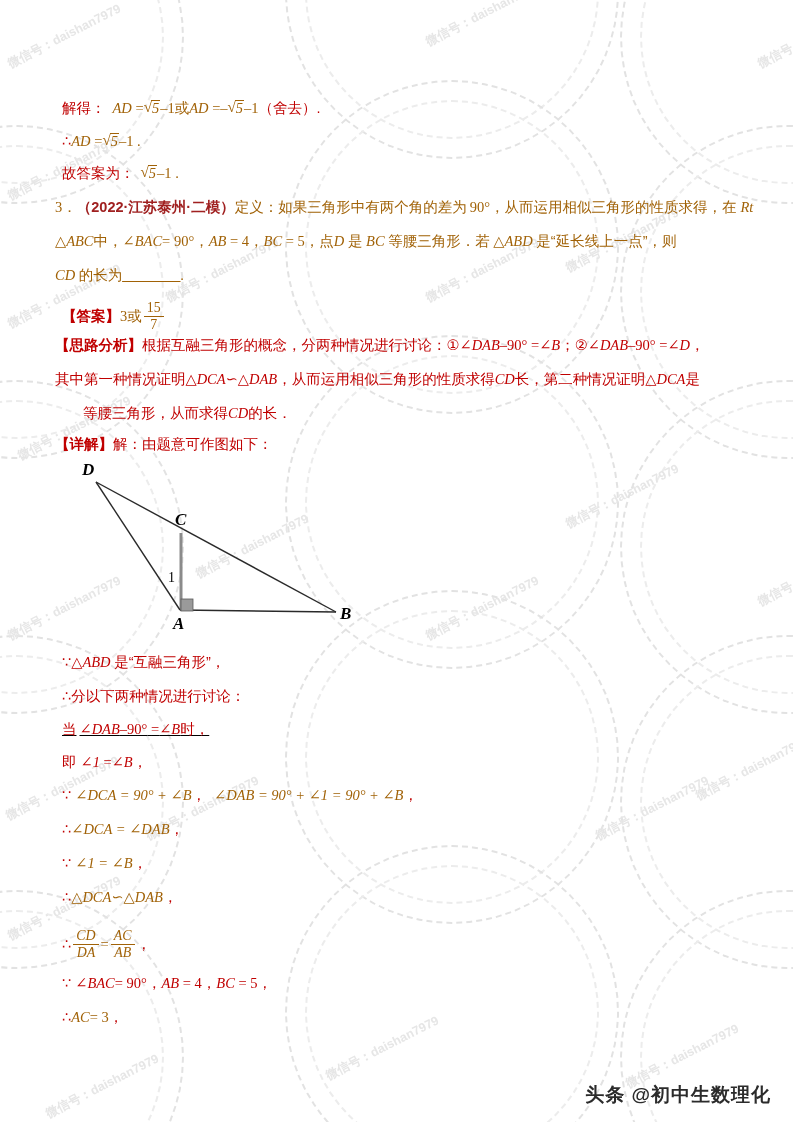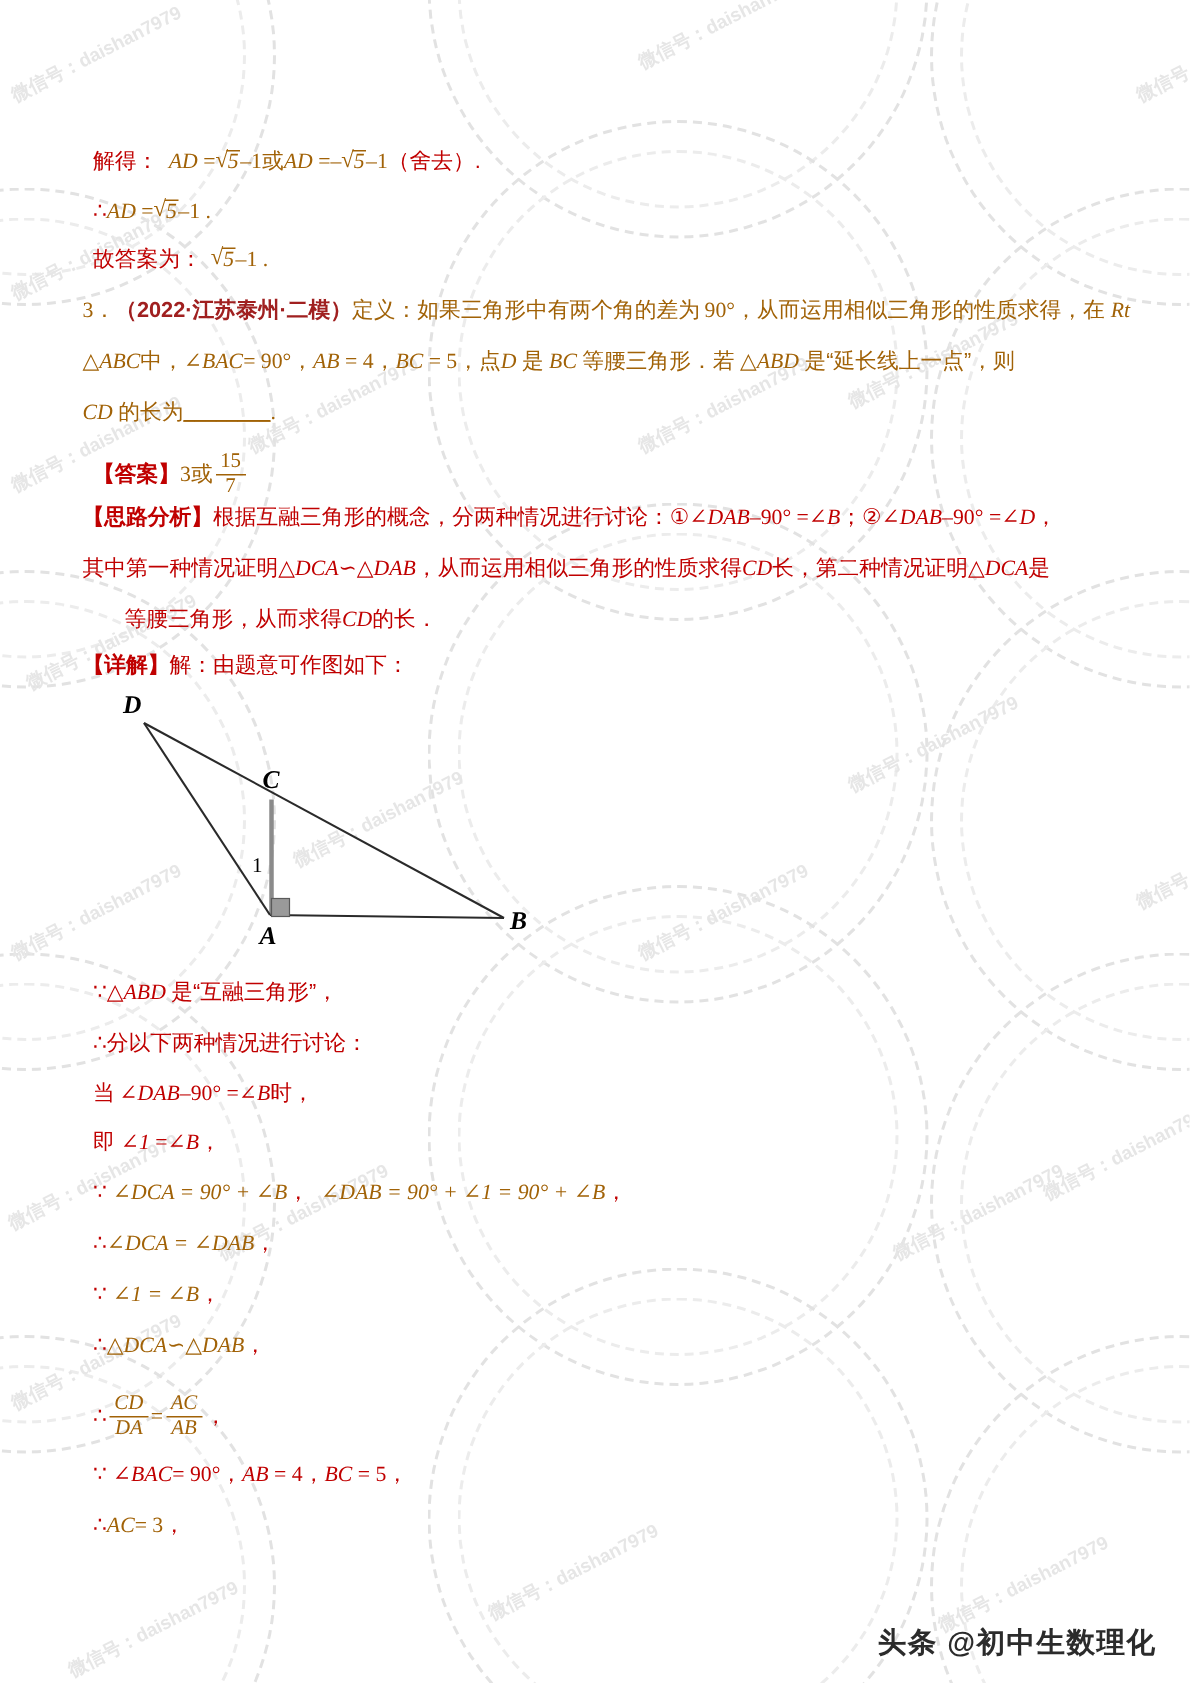--- a/index.html
+++ b/index.html
@@ -188,21 +188,21 @@
 
   <div class="ln" style="left:62px;top:655px;">
     <span class="red">∵</span><span class="it red">△ABD</span>
     <span class="zh red">是“互融三角形”，</span>
   </div>
 
   <div class="ln" style="left:62px;top:689px;">
     <span class="red">∴</span><span class="zh red">分以下两种情况进行讨论：</span>
   </div>
 
-  <div class="ln" style="left:62px;top:722px;">
+  <div class="ln" style="left:62px;top:722px;text-decoration:underline;">
     <span class="zh red">当</span><span style="display:inline-block;width:3px"></span><span class="it red">∠DAB</span><span class="red">–90°</span>
     <span class="red">=</span><span class="it red">∠B</span><span class="zh red">时，</span>
   </div>
 
   <div class="ln" style="left:62px;top:755px;">
     <span class="zh red">即</span><span style="display:inline-block;width:4px"></span><span class="it red">∠1</span>
     <span class="red">=</span><span class="it red">∠B</span><span class="zh red">，</span>
   </div>
 
   <div class="ln" style="left:62px;top:788px;">

